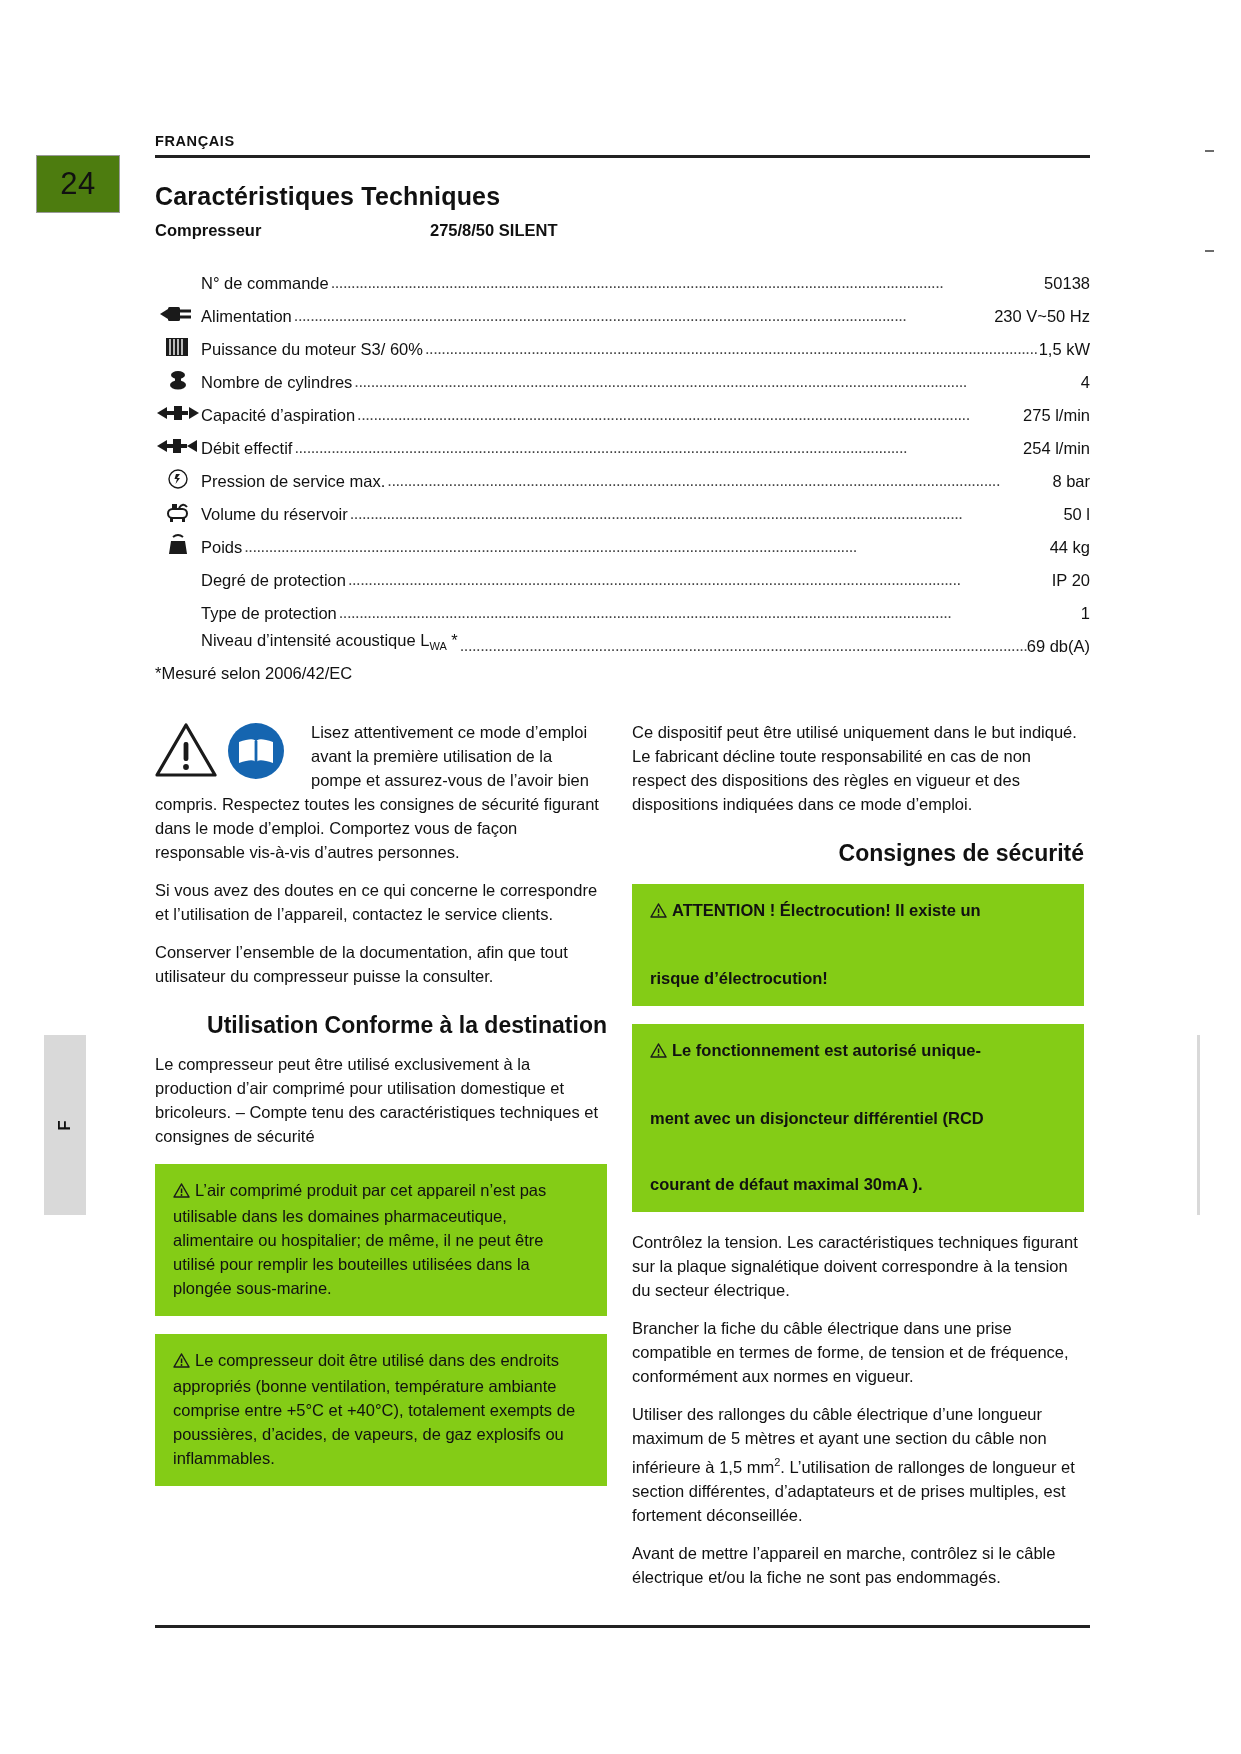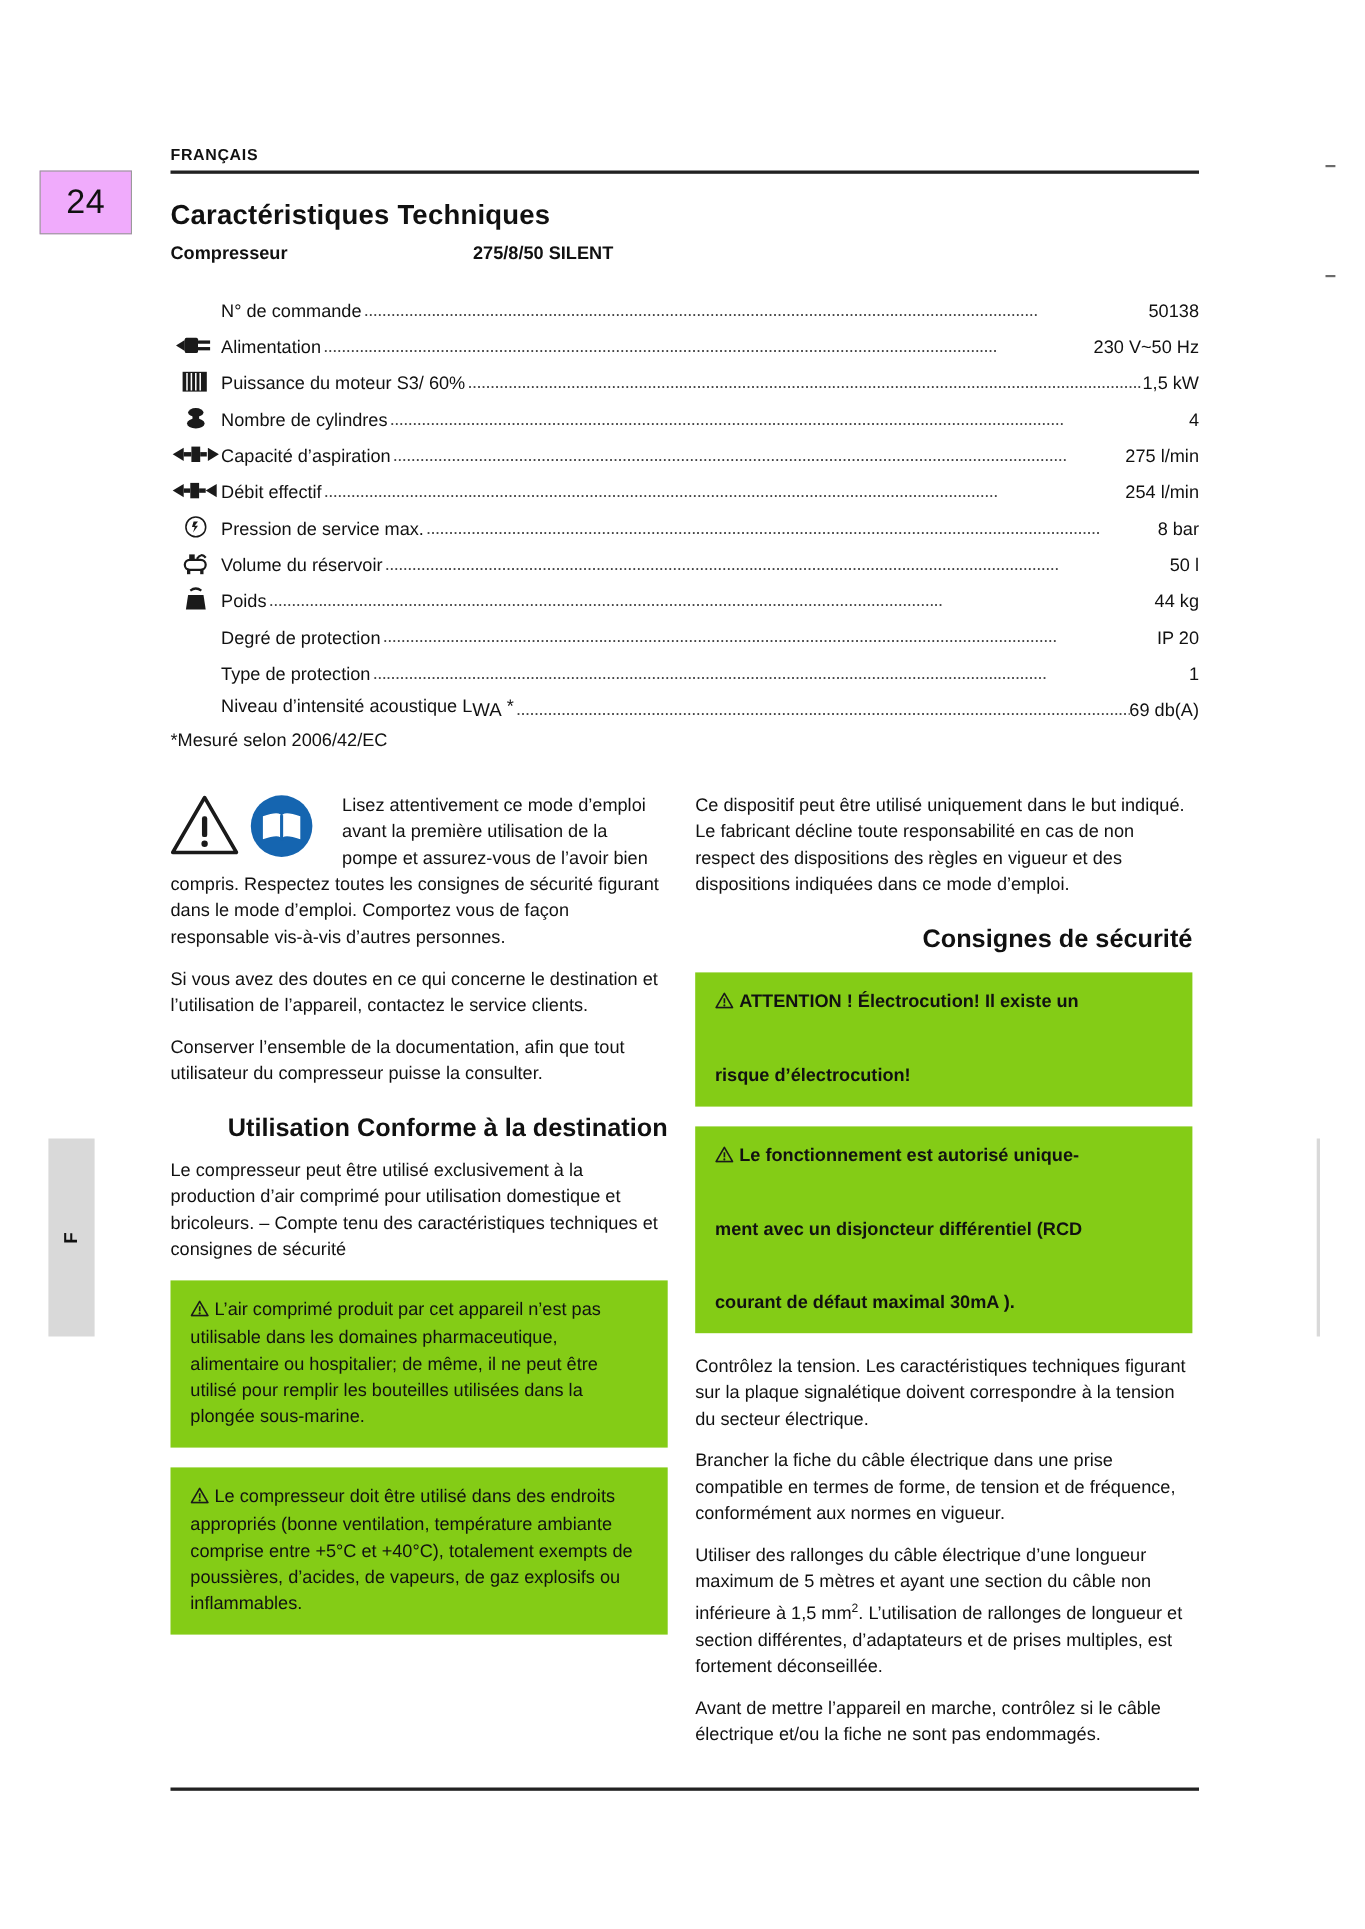--- a/index.html
+++ b/index.html
@@ -20,21 +20,21 @@
     inset: 0;
   }
   
   .page-num-box {
     position: absolute;
     left: 36px;
     top: 155px;
     width: 82px;
     height: 56px;
     border: 1px solid #9a9a9a;
-    background: #f0abfc;
+    background: #4d7c0f;
     display: flex;
     align-items: center;
     justify-content: center;
     font-size: 31px;
     color: #111;
     letter-spacing: 0.5px;
   }
   
   .lang-tab {
     position: absolute;
@@ -147,21 +147,21 @@
     letter-spacing: -0.5px;
     padding: 0 2px;
     margin-bottom: 1px;
   }
   .spec-val { white-space: nowrap; }
   .note {
     font-size: 16.5px;
     margin-top: 8px;
     color: #111;
   }
-  .sub { font-size: 17px; vertical-align: sub; }
+  .sub { font-size: 11px; vertical-align: sub; }
   .sup { font-size: 11px; vertical-align: super; }
 
   
   .col {
     position: absolute;
     top: 720px;
     width: 452px;
     font-size: 16.5px;
     line-height: 24px;
     color: #111;
@@ -397,21 +397,21 @@
             <path d="M12 20 Q29 14 29 21 L29 42 Q29 35 12 41 Z" fill="#ffffff"></path>
             <path d="M46 20 Q29 14 29 21 L29 42 Q29 35 46 41 Z" fill="#ffffff"></path>
             <rect x="27.6" y="19" width="2.8" height="23" fill="#1565b0"></rect>
           </svg>
         </span>
       </div>
       <p>Lisez attentivement ce mode d’emploi avant la première utilisation de la pompe et assurez-vous de l’avoir bien compris.  Respectez toutes les consignes de sécurité figurant dans le mode d’emploi. Comportez vous de façon responsable vis-à-vis d’autres personnes.</p>
       <div class="clear"></div>
     </div>
 
-    <p>Si vous avez des doutes en ce qui concerne le destination et l’utilisation de l’appareil, contactez le service clients.</p>
+    <p>Si vous avez des doutes en ce qui concerne le correspondre et l’utilisation de l’appareil, contactez le service clients.</p>
     <p>Conserver l’ensemble de la documentation, afin que tout utilisateur du compresseur puisse la consulter.</p>
 
     <h2>Utilisation Conforme à la destination</h2>
     <p>Le compresseur peut être utilisé exclusivement à la production d’air comprimé pour utilisation domestique et bricoleurs. – Compte tenu des caractéristiques techniques et consignes de sécurité</p>
 
     <div class="grey-box">
       <span class="wtri-inline">
         <svg width="17" height="15" viewBox="0 0 17 15">
           <path d="M8.5 1 L16 14 L1 14 Z" fill="none" stroke="#1a1a1a" stroke-width="1.5" stroke-linejoin="round"></path>
           <rect x="7.8" y="5.5" width="1.5" height="4.6" fill="#1a1a1a"></rect>

